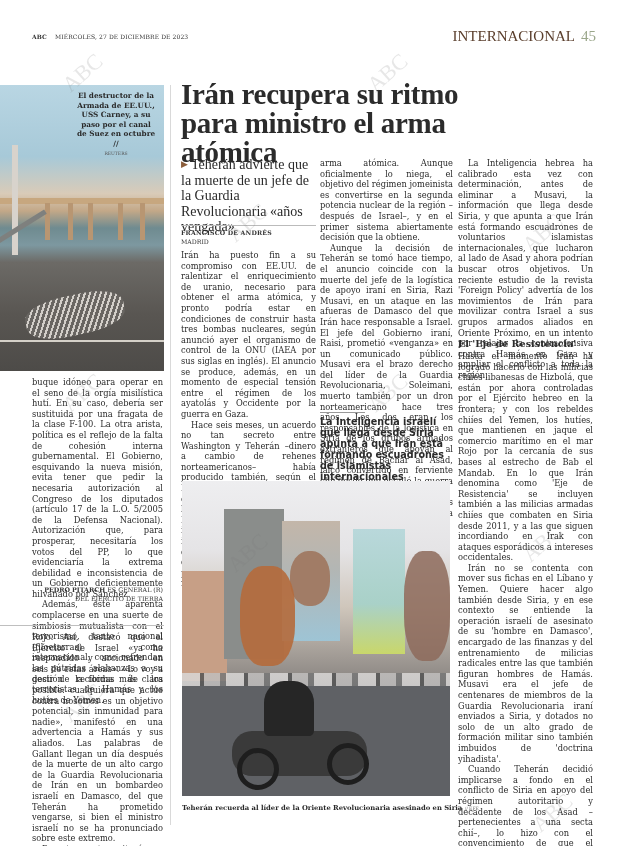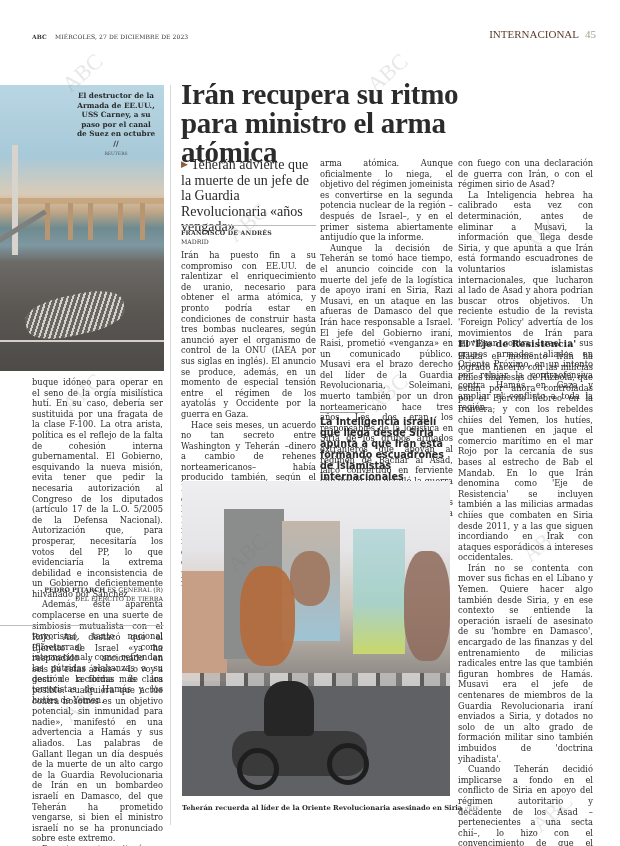--- a/index.html
+++ b/index.html
@@ -1,21 +1,21 @@
 <!DOCTYPE html>
 <html><head>
 <meta charset="utf-8">
 <style>
   * { box-sizing: border-box; margin: 0; padding: 0; }
   html, body { width: 620px; height: 846px; background: #ffffff; overflow: hidden; }
   body { position: relative; font-family: "DejaVu Serif", serif; color: #2a2a2a; }
 
   .header-left { position: absolute; left: 32px; top: 33px; font-size: 6px; letter-spacing: 0.1px; color: #333; white-space: nowrap; }
   .header-left .brand { font-weight: bold; margin-right: 6px; }
-  .header-right { position: absolute; right: 24px; top: 28px; font-family: "Liberation Serif", serif; font-size: 11px; color: #5a3e2c; white-space: nowrap; }
+  .header-right { position: absolute; right: 24px; top: 28px; font-family: "Liberation Serif", serif; font-size: 15px; color: #5a3e2c; white-space: nowrap; }
   .header-right .page-num { color: #9aa68a; margin-left: 6px; }
 
   .body-text { font-size: 8.3px; line-height: 10.6px; text-align: justify; hyphens: auto; color: #2b2b2b; }
   .body-text p { text-indent: 10px; }
   .body-text p.noindent { text-indent: 0; }
 
   
   .left-photo { position: absolute; left: 0; top: 85px; width: 164px; height: 286px; overflow: hidden;
     background: linear-gradient(180deg, #b9d6e3 0%, #a7c9d8 25%, #d9cbb8 38%, #c3a888 44%, #6f8b90 50%, #7d98a0 56%, #6c6a66 62%, #595652 80%, #4d4b48 100%); }
   .bridge { position: absolute; left: 0; top: 113px; width: 164px; height: 6px; background: #c7a77f; }
@@ -127,21 +127,21 @@
   <div class="author">FRANCISCO DE ANDRÉS</div>
   <div>MADRID</div>
 </div>
 
 <div class="center-col1 body-text">
   <p class="noindent">Irán ha puesto fin a su compromiso con EE.UU. de ralentizar el enriquecimiento de uranio, necesario para obtener el arma atómica, y pronto podría estar en condiciones de construir hasta tres bombas nucleares, según anunció ayer el organismo de control de la ONU (IAEA por sus siglas en inglés). El anuncio se produce, además, en un momento de especial tensión entre el régimen de los ayatolás y Occidente por la guerra en Gaza.</p>
   <p>Hace seis meses, un acuerdo no tan secreto entre Washington y Teherán –dinero a cambio de rehenes norteamericanos– había producido también, según el IAEA, una desaceleración del enriquecimiento de uranio en las plantas iraníes de Natanz y Fordow. En su informe, los inspectores de del organismo internacional estiman ahora que ya se ha alcanzado el 60% de uranio enriquecido, y pronto podría llegarse al 90% necesario para el</p>
 </div>
 
 <div class="center-col2 body-text">
-  <p class="noindent">arma atómica. Aunque oficialmente lo niega, el objetivo del régimen jomeinista es convertirse en la segunda potencia nuclear de la región –después de Israel–, y en el primer sistema abiertamente antijudío que la informe.</p>
+  <p class="noindent">arma atómica. Aunque oficialmente lo niega, el objetivo del régimen jomeinista es convertirse en la segunda potencia nuclear de la región –después de Israel–, y en el primer sistema abiertamente decisión que la obtiene.</p>
   <p>Aunque la decisión de Teherán se tomó hace tiempo, el anuncio coincide con la muerte del jefe de la logística de apoyo iraní en Siria, Razi Musavi, en un ataque en las afueras de Damasco del que Irán hace responsable a Israel. El jefe del Gobierno iraní, Raisi, prometió «venganza» en un comunicado público. Musavi era el brazo derecho del líder de la Guardia Revolucionaria, Soleimani, muerto también por un dron norteamericano hace tres años. Los dos eran los responsables de la logística en Siria de los grupos armados extranjeros que apoyan al régimen de Bachar al Asad, laico convertido en ferviente chií desde que estalló la guerra civil.</p>
   <p>¿Qué interés lleva tan lejos del escenario de la guerra a Israel, hasta jugar</p>
 </div>
 
 <div class="pullquote-rule"></div>
 <div class="pullquote">La Inteligencia israelí que llega desde Siria apunta a que Irán está formando escuadrones de islamistas internacionales</div>
 
 <div class="main-photo">
   <div class="mp-building2"></div>
   <div class="mp-building"></div>
@@ -156,21 +156,20 @@
   <div class="mp-rider"></div>
   <div class="mp-wheel1"></div>
   <div class="mp-wheel2"></div>
 </div>
 <div class="photo-caption-main">
   <span>Teherán recuerda al líder de la Oriente Revolucionaria asesinado en Siria</span>
   <span class="credit">// EFE</span>
 </div>
 
 <div class="right-col1 body-text">
-  <p class="noindent">con fuego con una declaración de guerra con Irán, o con el régimen sirio de Asad?</p>
   <p>La Inteligencia hebrea ha calibrado esta vez con determinación, antes de eliminar a Musavi, la información que llega desde Siria, y que apunta a que Irán está formando escuadrones de voluntarios islamistas internacionales, que lucharon al lado de Asad y ahora podrían buscar otros objetivos. Un reciente estudio de la revista 'Foreign Policy' advertía de los movimientos de Irán para movilizar contra Israel a sus grupos armados aliados en Oriente Próximo, en un intento por relajar la contraofensiva contra Hamás en Gaza y ampliar el conflicto a toda la región.</p>
 </div>
 <div class="section-head">El 'Eje de Resistencia'</div>
 <div class="right-col2 body-text">
   <p class="noindent">Hasta el momento Irán ha logrado hacerlo con las milicias chiíes libanesas de Hizbolá, que están por ahora controladas por el Ejército hebreo en la frontera; y con los rebeldes chiíes del Yemen, los hutíes, que mantienen en jaque el comercio marítimo en el mar Rojo por la cercanía de sus bases al estrecho de Bab el Mandab. En lo que Irán denomina como 'Eje de Resistencia' se incluyen también a las milicias armadas chiíes que combaten en Siria desde 2011, y a las que siguen incordiando en Irak con ataques esporádicos a intereses occidentales.</p>
   <p>Irán no se contenta con mover sus fichas en el Líbano y Yemen. Quiere hacer algo también desde Siria, y en ese contexto se entiende la operación israelí de asesinato de su 'hombre en Damasco', encargado de las finanzas y del entrenamiento de milicias radicales entre las que también figuran hombres de Hamás. Musavi era el jefe de centenares de miembros de la Guardia Revolucionaria iraní enviados a Siria, y dotados no solo de un alto grado de formación militar sino también imbuidos de 'doctrina yihadista'.</p>
   <p>Cuando Teherán decidió implicarse a fondo en el conflicto de Siria en apoyo del régimen autoritario y decadente de los Asad –pertenecientes a una secta chií–, lo hizo con el convencimiento de que el Gobierno sirio solo sobreviviría a la guerra civil si se imbuía de doctrina, no de mercenarios a sueldo. El aterrizaje de Irán en Siria ha revitalizado en este país el fundamentalismo islámico y el sentido de misión. Entre otras, la necesidad de destruir el Estado de Israel y devolver la tierra a los palestinos.</p>
 
 </div>
 

